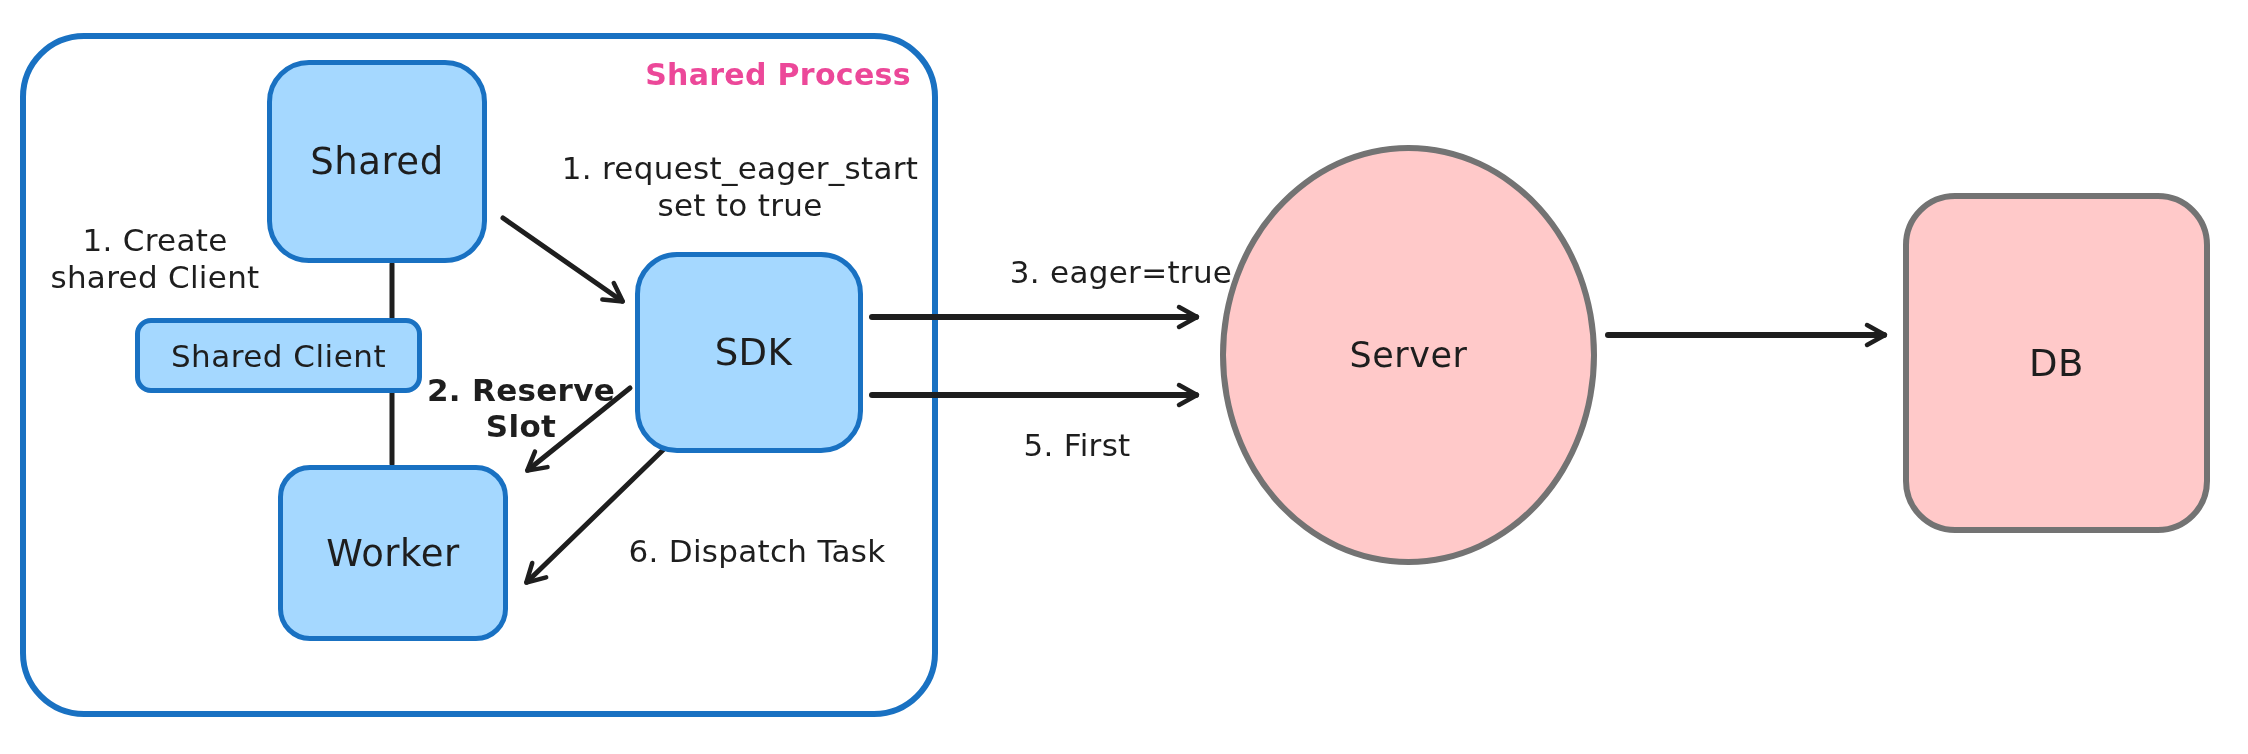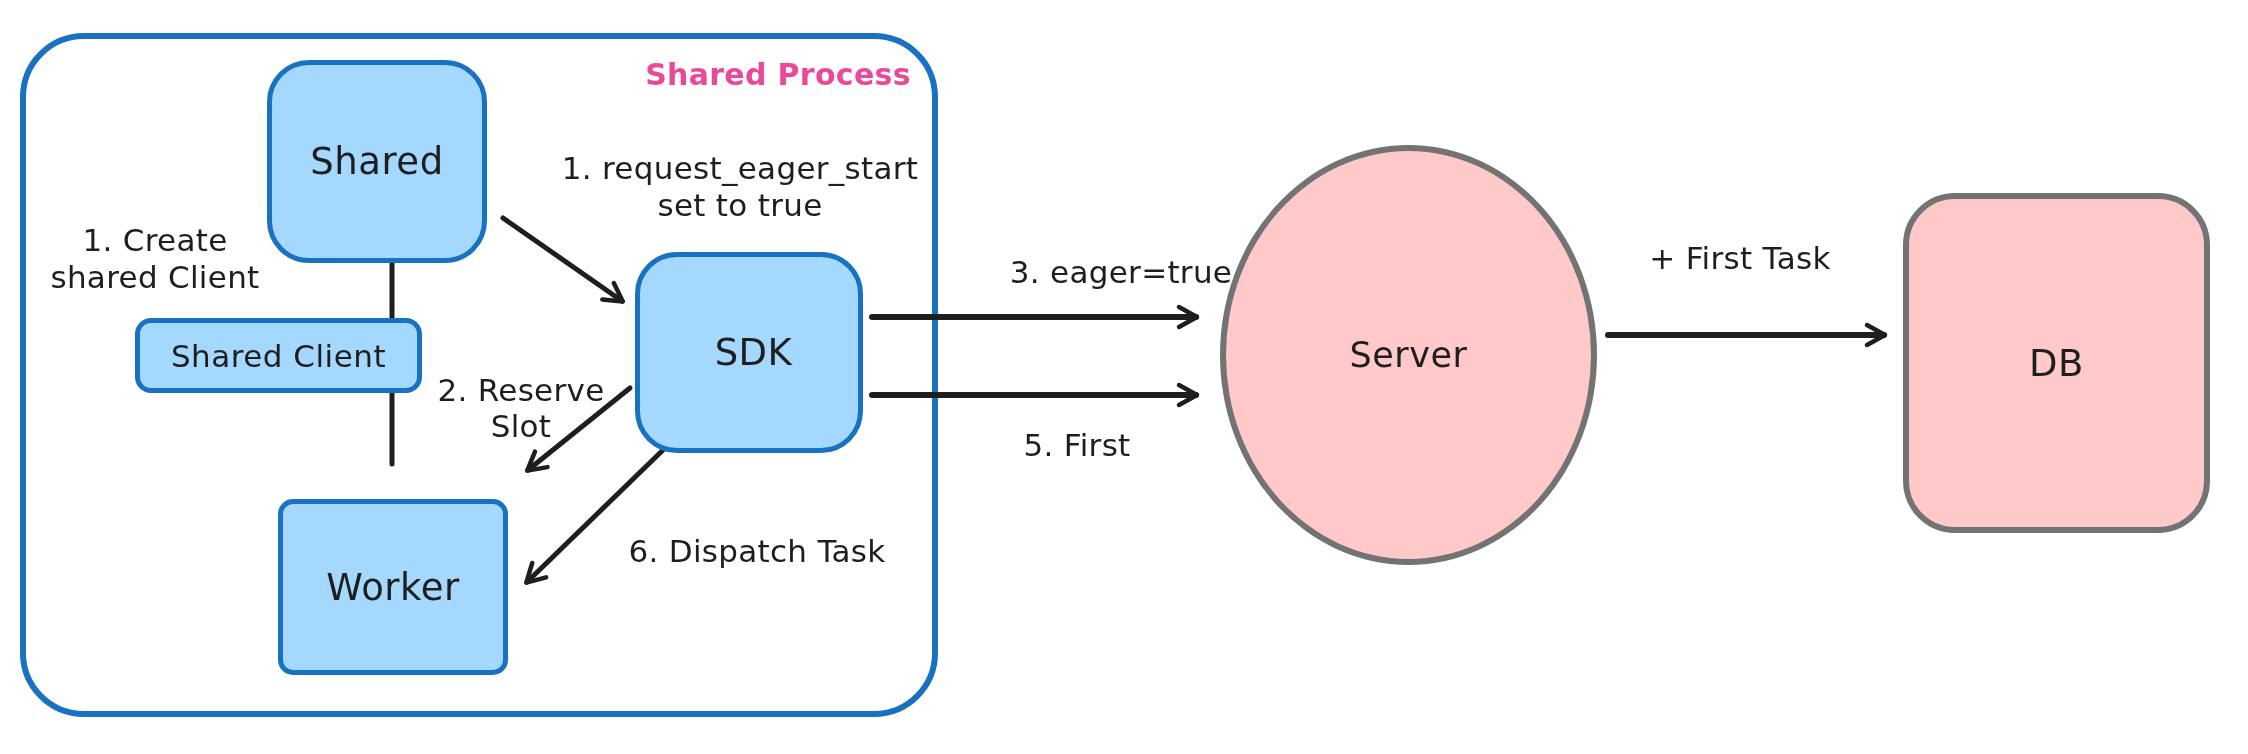--- a/index.html
+++ b/index.html
@@ -28,35 +28,35 @@
   
   .node{
     position:absolute;display:flex;align-items:center;justify-content:center;
     letter-spacing:.5px;
   }
   .node.blue{background:#a5d8ff;border:5px solid #1971c2;}
   .node.red{background:#ffc9c9;border:6px solid #737373;}
 
   .node-starter{left:267px;top:60px;width:220px;height:203px;border-radius:42px;font-size:37px;}
   .node-shared-client{left:135px;top:318px;width:287px;height:75px;border-radius:16px;font-size:31px;}
-  .node-worker{left:278px;top:465px;width:230px;height:176px;border-radius:15px;font-size:37px;margin-top:34px;}
+  .node-worker{left:278px;top:465px;width:230px;height:176px;border-radius:32px;font-size:37px;}
   .node-sdk{left:635px;top:252px;width:228px;height:201px;border-radius:42px;font-size:37px;padding-left:9px;}
   .node-server{left:1220px;top:145px;width:377px;height:420px;border-radius:50%;border-width:7px;font-size:35px;}
   .node-db{left:1903px;top:193px;width:307px;height:340px;border-radius:52px;font-size:37px;}
 
   
   .lbl{
     position:absolute;transform:translateX(-50%);
     text-align:center;font-size:31px;line-height:37px;white-space:nowrap;
     letter-spacing:.3px;
   }
   .lbl-shared-process{left:778px;top:56px;color:#ec4899;font-weight:600;font-size:30px;}
   .lbl-create-client{left:155px;top:222px;}
   .lbl-request-eager{left:740px;top:150px;}
-  .lbl-reserve-slot{left:521px;top:372px;line-height:36px;}
+  .lbl-reserve-slot{left:521px;top:372px;line-height:36px;font-weight:bold;}
   .lbl-eager-true{left:1073px;top:254px;margin-left:48px;}
   .lbl-first-wft{left:1077px;top:427px;line-height:36px;}
   .lbl-start-workflow{left:1740px;top:239px;line-height:39px;}
   .lbl-dispatch-task{left:757px;top:533px;}
 </style>
 </head>
 <body>
 
 <div class="canvas">
 
@@ -124,21 +124,20 @@
 
     <div class="lbl lbl-eager-true">
       <div>3. eager=true</div>
     </div>
 
     <div class="lbl lbl-first-wft">
       <div>5. First</div>
     </div>
 
     <div class="lbl lbl-start-workflow">
-      <div>+ First Task</div>
     </div>
 
     <div class="lbl lbl-dispatch-task">
       <div>6. Dispatch Task</div>
     </div>
   </div>
 
 </div>
 
 </body></html>

